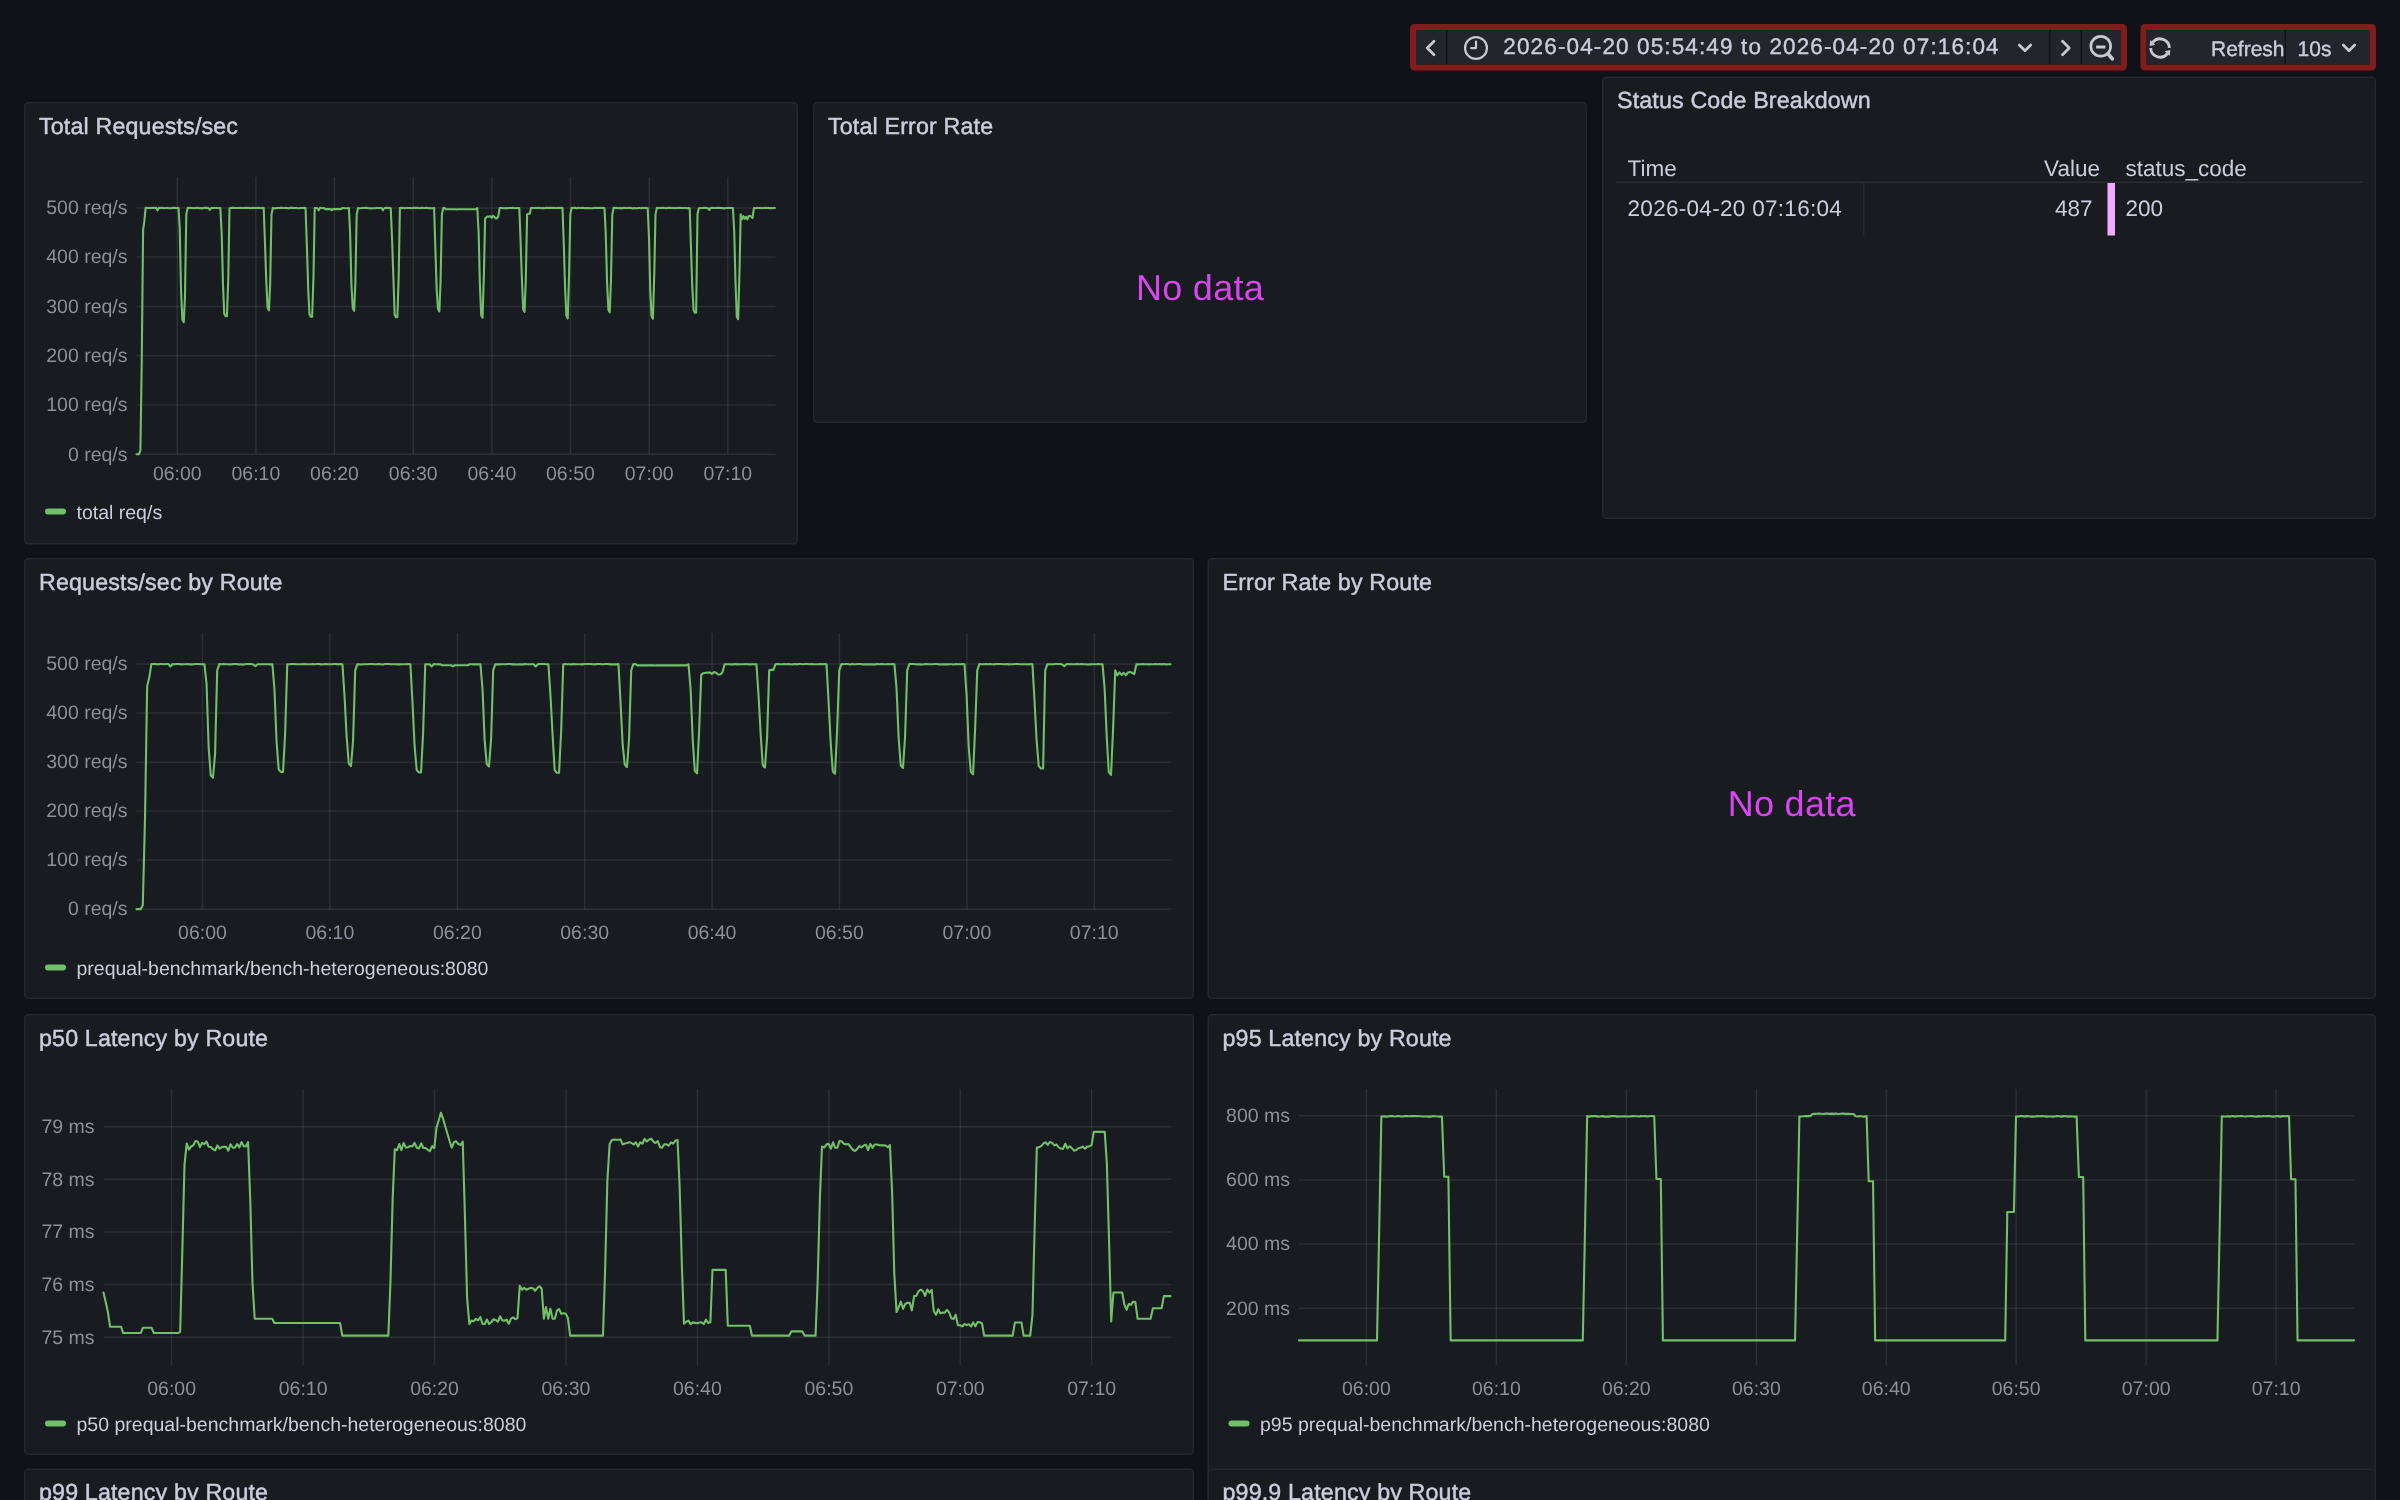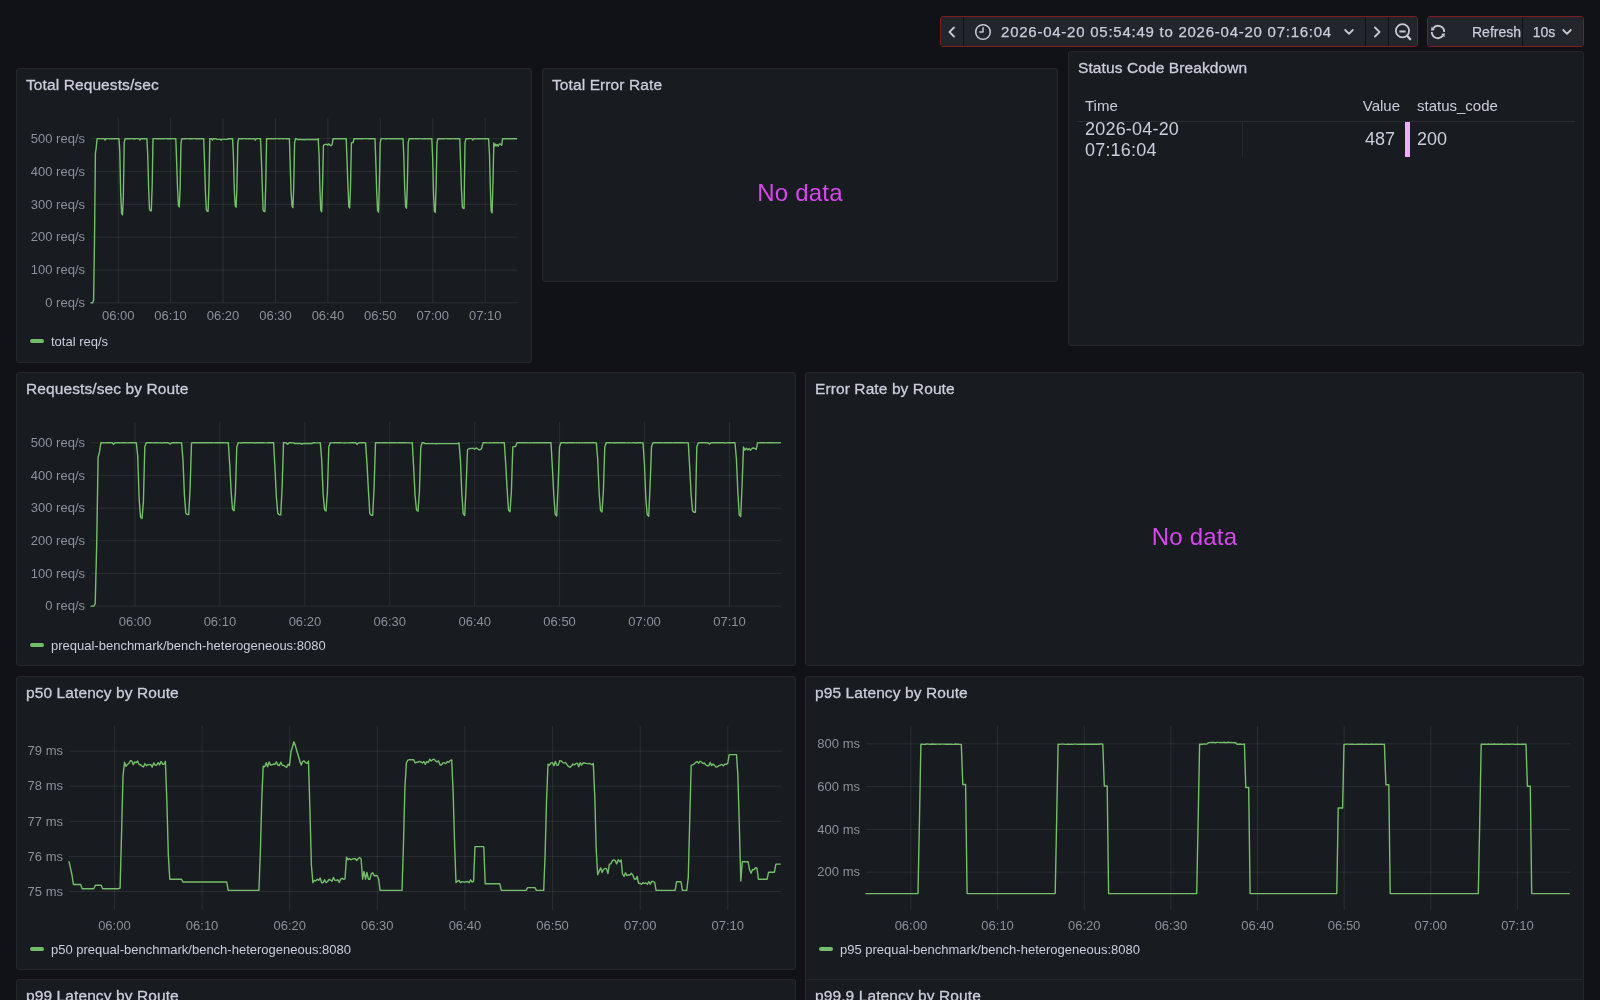--- a/index.html
+++ b/index.html
@@ -6,21 +6,21 @@
   font-family:"Liberation Sans", sans-serif; }
 .panel { position:absolute; background:#181b1f; border:1px solid #25272c; border-radius:3px;text-decoration:underline; }
 .ptitle { position:absolute; left:9px; top:7px; font-size:15.5px; font-weight:500; color:#ccccdc; -webkit-text-stroke:0.3px #ccccdc;
   white-space:nowrap; letter-spacing:0.1px; }
 .nodata { position:absolute; left:0; right:0; top:36px; bottom:0; display:flex; align-items:center;
   justify-content:center; color:#d946ef; font-size:24px; letter-spacing:0.2px; }
 .legend { position:absolute; display:flex; align-items:center; gap:7px; height:14px; }
 .sw { width:14px; height:4px; border-radius:2px; background:#73bf69; display:inline-block; }
 .ltxt { font-size:13px; color:#ccccdc; white-space:nowrap; }
 .grp { position:absolute; top:16px; height:31px; display:flex; gap:1px; background:#111217;
-  border:1px solid #7f1d1d; border-radius:3px; overflow:hidden; }
+  border:4px solid #7f1d1d; border-radius:3px; overflow:hidden; }
 .btn { background:#22252b; display:flex; align-items:center; justify-content:center; height:100%; }
 .btxt { color:#ccccdc; font-size:14px; font-weight:500; white-space:nowrap; -webkit-text-stroke:0.25px #ccccdc; }
 svg { display:block; }
 text { font-family:"Liberation Sans", sans-serif; }
 </style></head>
 <body>
 
 <div class="grp" style="left:940px;width:478px">
   <div class="btn" style="width:26px">
       <svg width="16" height="16" viewBox="0 0 16 16">
@@ -108,26 +108,26 @@
       <span class="ltxt">total req/s</span>
     </div>
   </div>
 <div class="panel" style="left:542px;top:68px;width:516px;height:214px">
     <div class="ptitle">Total Error Rate</div>
     <div class="nodata">No data</div>
   </div>
 <div class="panel" style="left:1068px;top:51px;width:516px;height:295px">
     <div class="ptitle">Status Code Breakdown</div>
 <div style="position:absolute;left:8px;top:38px;right:8px">
- <div style="display:flex;height:32px;align-items:center;border-bottom:1px solid #2a2c32;font-weight:500;color:#ccccdc;font-size:15px">
+ <div style="display:flex;height:32px;align-items:flex-end;border-bottom:1px solid #2a2c32;font-weight:500;color:#ccccdc;font-size:15px">
    <div style="flex:0 0 166px;padding-left:8px">Time</div>
    <div style="flex:0 0 167px;text-align:right;padding-right:10px">Value</div>
    <div style="flex:1 1 auto;padding-left:7px">status_code</div>
  </div>
- <div style="display:flex;height:35px;align-items:center;color:#ccccdc;font-size:18px">
+ <div style="display:flex;height:35px;align-items:center;color:#ccccdc;font-size:15px">
    <div style="flex:0 0 166px;padding-left:8px;border-right:1px solid #26282e;height:35px;display:flex;align-items:center;letter-spacing:0.2px">2026-04-20 07:16:04</div>
    <div style="flex:0 0 167px;text-align:right;padding-right:10px;border-right:5px solid #f0abfc;height:35px;display:flex;align-items:center;justify-content:flex-end">487</div>
    <div style="flex:1 1 auto;padding-left:7px">200</div>
  </div>
 </div>
   </div>
 <div class="panel" style="left:16px;top:372px;width:780px;height:294px">
     <div class="ptitle">Requests/sec by Route</div>
     <svg width="780" height="294" viewBox="0 0 780 294" style="position:absolute;left:0;top:0">
       <line x1="74" y1="233.1" x2="764" y2="233.1" stroke="rgba(204,204,220,0.11)" stroke-width="1"></line>

